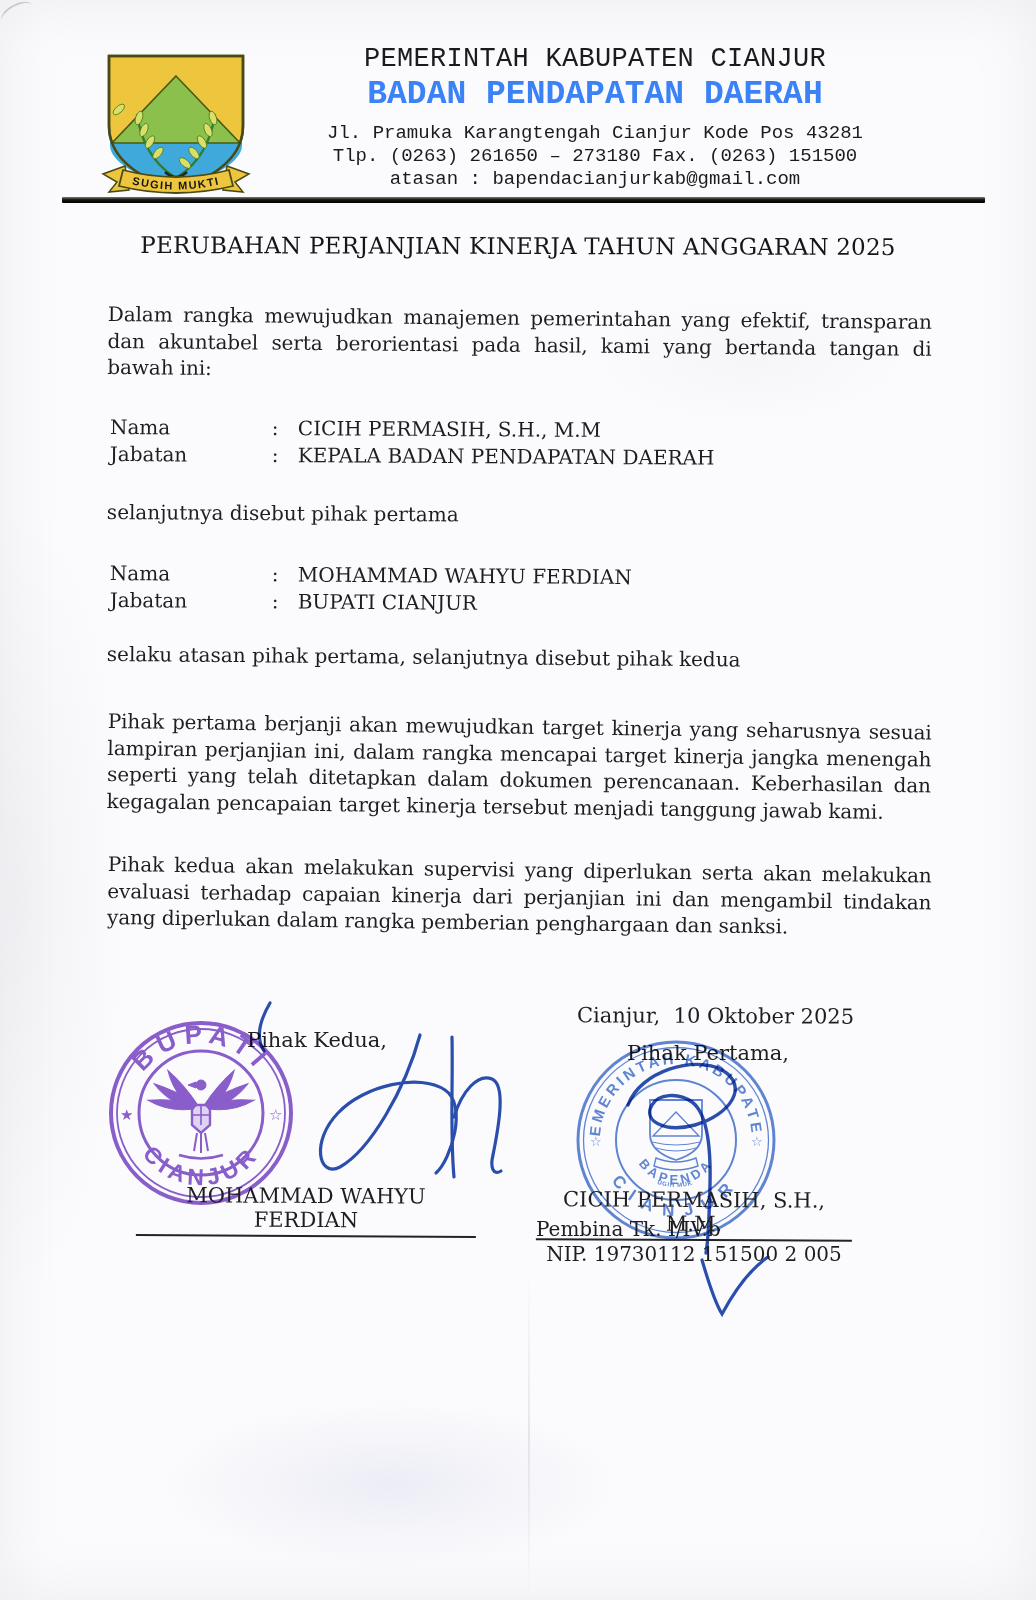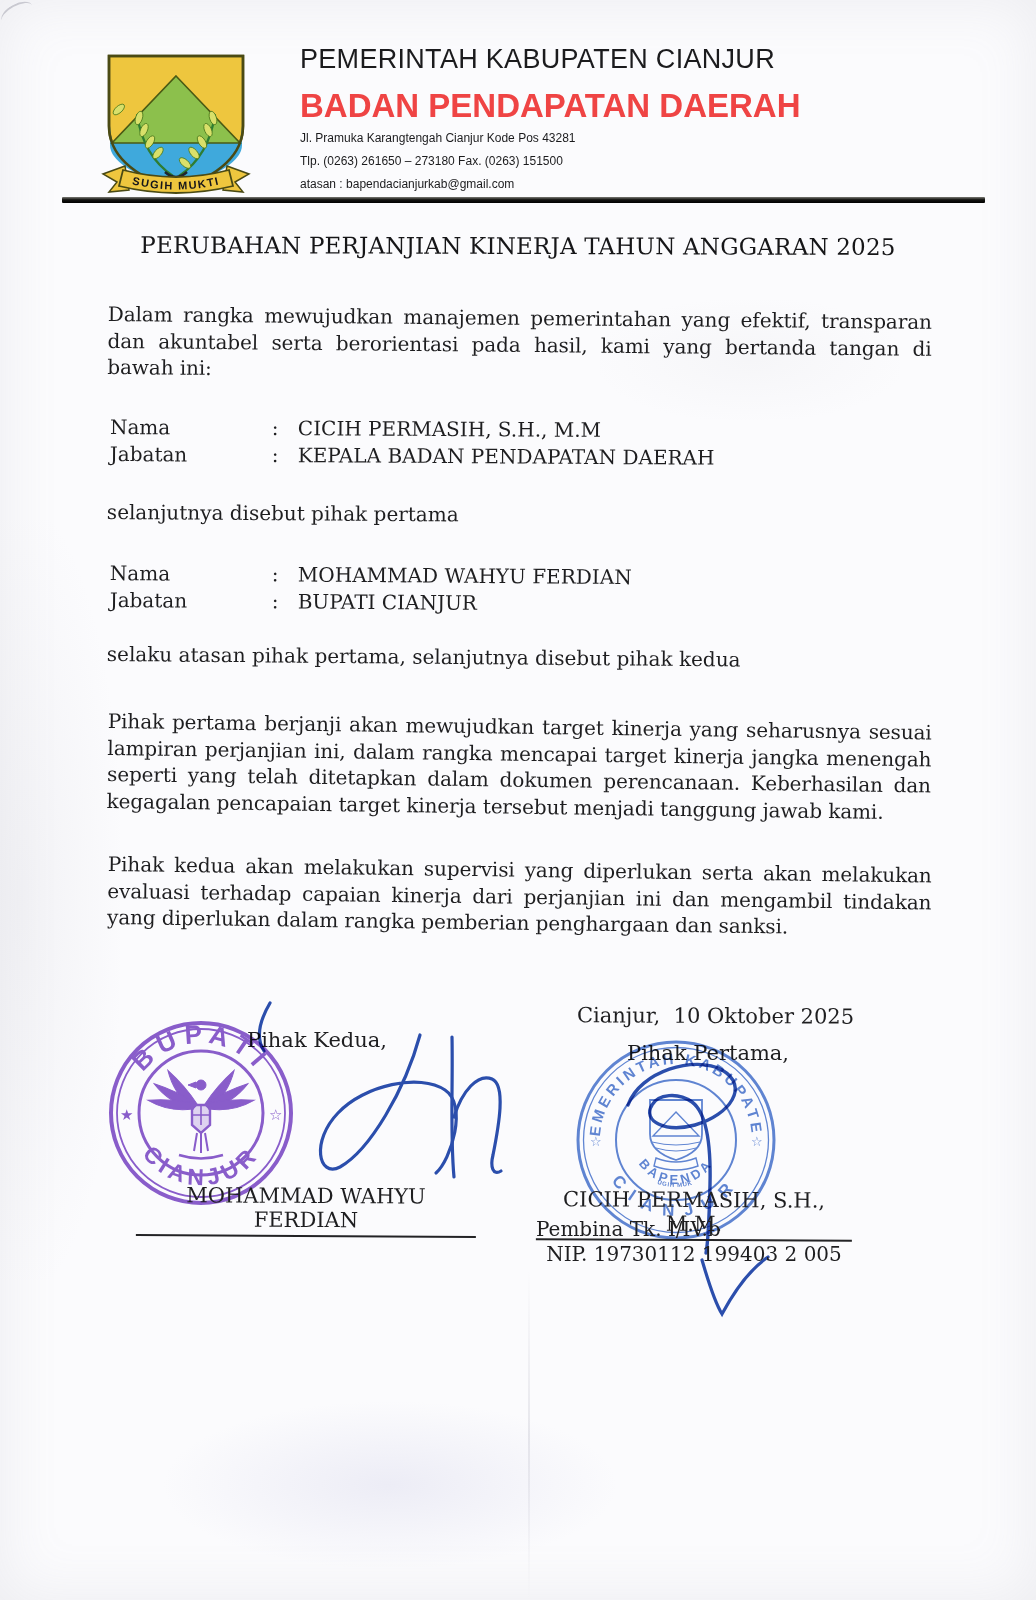--- a/index.html
+++ b/index.html
@@ -17,25 +17,25 @@
     background:radial-gradient(ellipse at center, rgba(195,195,205,0.16), transparent 75%); }
   .smudge.s3 { left:600px; top:300px; width:300px; height:120px;
     background:radial-gradient(ellipse at center, rgba(200,200,205,0.10), transparent 75%); }
   .crease { position:absolute; left:0px; top:4px; width:34px; height:16px;
     border-top:2px solid rgba(150,150,165,0.45); border-radius:50%; transform:rotate(-28deg); }
   .foldline { position:absolute; left:528px; top:1270px; width:2px; height:330px;
     background:linear-gradient(rgba(170,170,185,0.0), rgba(170,170,185,0.25), rgba(170,170,185,0.0)); }
 
   
   .logo { position:absolute; left:95px; top:50px; width:162px; height:148px; }
-  .lh-text { position:absolute; left:300px; top:44px; width:590px; 
-    font-family:Liberation Sans, sans-serif; color:#1b1b1d; }
+  .lh-text { position:absolute; left:300px; top:44px; width:590px; text-align:center;
+    font-family:Liberation Mono, monospace; color:#1b1b1d; }
   .lh1 { font-size:27px; letter-spacing:0.3px; }
-  .lh2 { font-size:33px; font-weight:700; margin-top:12px; color:#ef4444; }
-  .lh-addr { font-size:12px; line-height:23px; margin-top:2px; }
+  .lh2 { font-size:33px; font-weight:700; margin-top:2px; color:#3b82f6; }
+  .lh-addr { font-size:19px; line-height:23px; margin-top:9px; }
   .rule { position:absolute; left:62px; top:197px; width:923px; height:6px;
     background:linear-gradient(#7a7a74, #151512 45%, #000); border-radius:1px; }
 
   
   .doc-title { position:absolute; left:0; top:233px; width:1036px; text-align:center;
     font-size:23px; letter-spacing:0.2px; color:#161618; transform:rotate(0.15deg); }
   .para { position:absolute; left:108px; width:824px; font-size:20px; line-height:26.5px;
     text-align:justify; transform-origin:left top; letter-spacing:-0.1px; }
   .p-intro { top:301px; transform:rotate(0.55deg); }
   .p-clause1 { top:708px; transform:rotate(0.8deg); }
@@ -254,15 +254,15 @@
     <path d="M14,10 C21,34 29,56 34,64 C41,51 58,22 80,7" stroke="#2b4fae" stroke-width="3.2" fill="none" stroke-linecap="round"></path>
   </svg>
 
   <div class="sig-name name-left">
     <span class="ul">MOHAMMAD WAHYU FERDIAN</span>
   </div>
   <div class="sig-name name-right">
     <span class="ul">CICIH PERMASIH, S.H., M.M.</span>
   </div>
   <div class="rank">Pembina Tk. I/IV.b</div>
-  <div class="nip">NIP. 19730112 199403 2 005</div>
+  <div class="nip">NIP. 19730112 151500 2 005</div>
 
 </div>
 
 </body></html>

